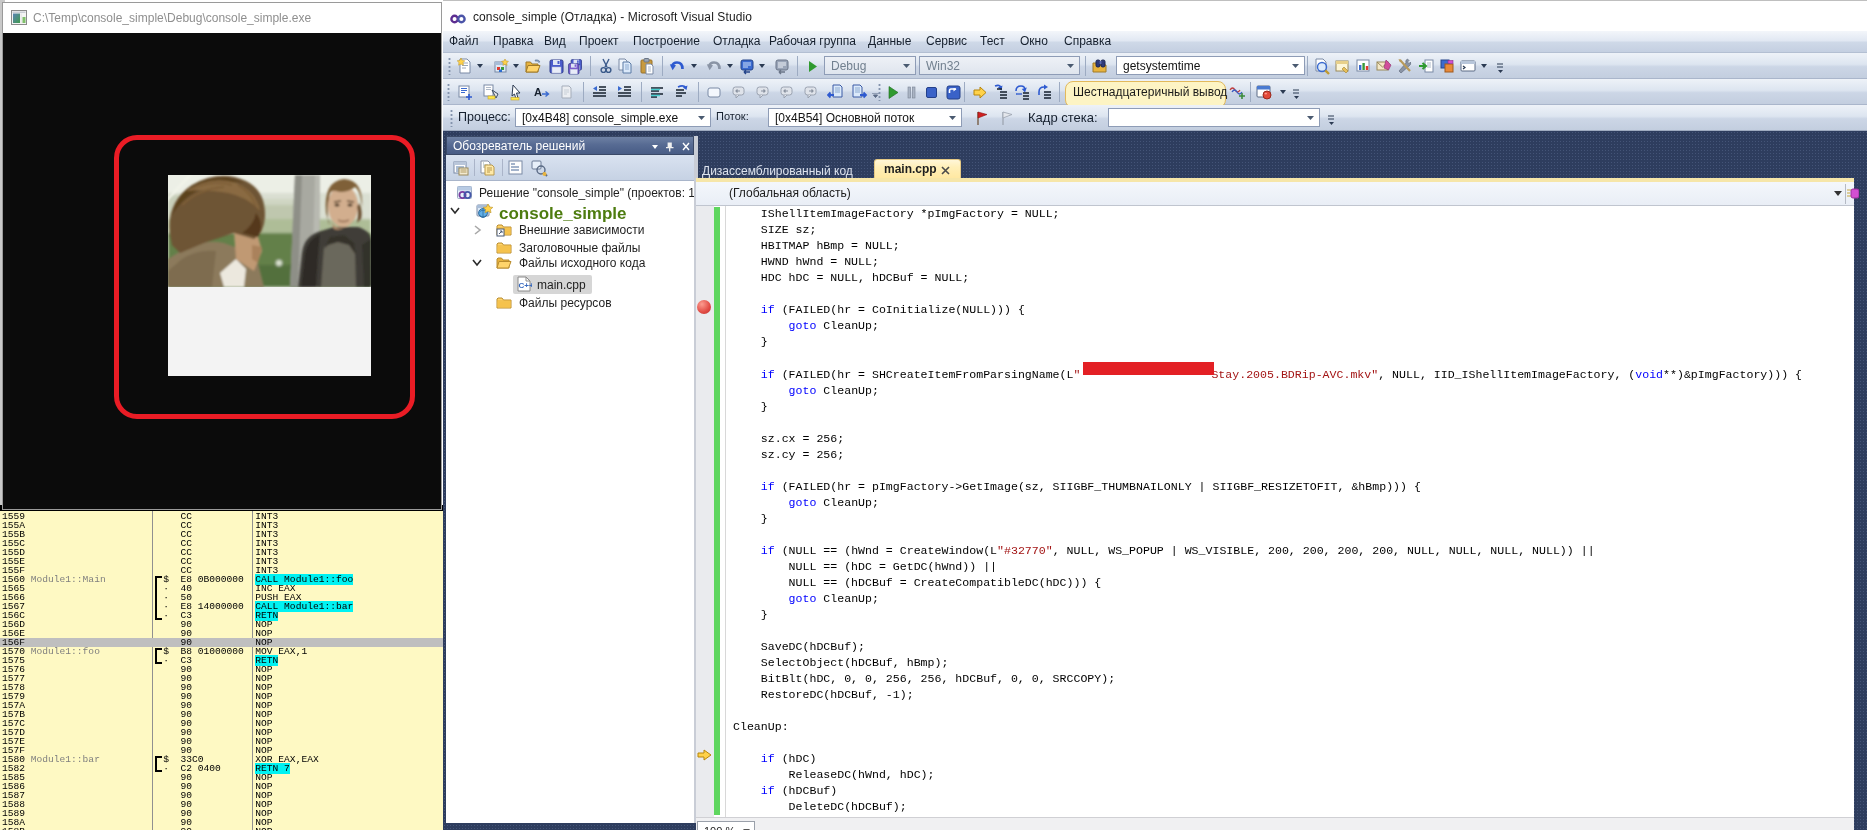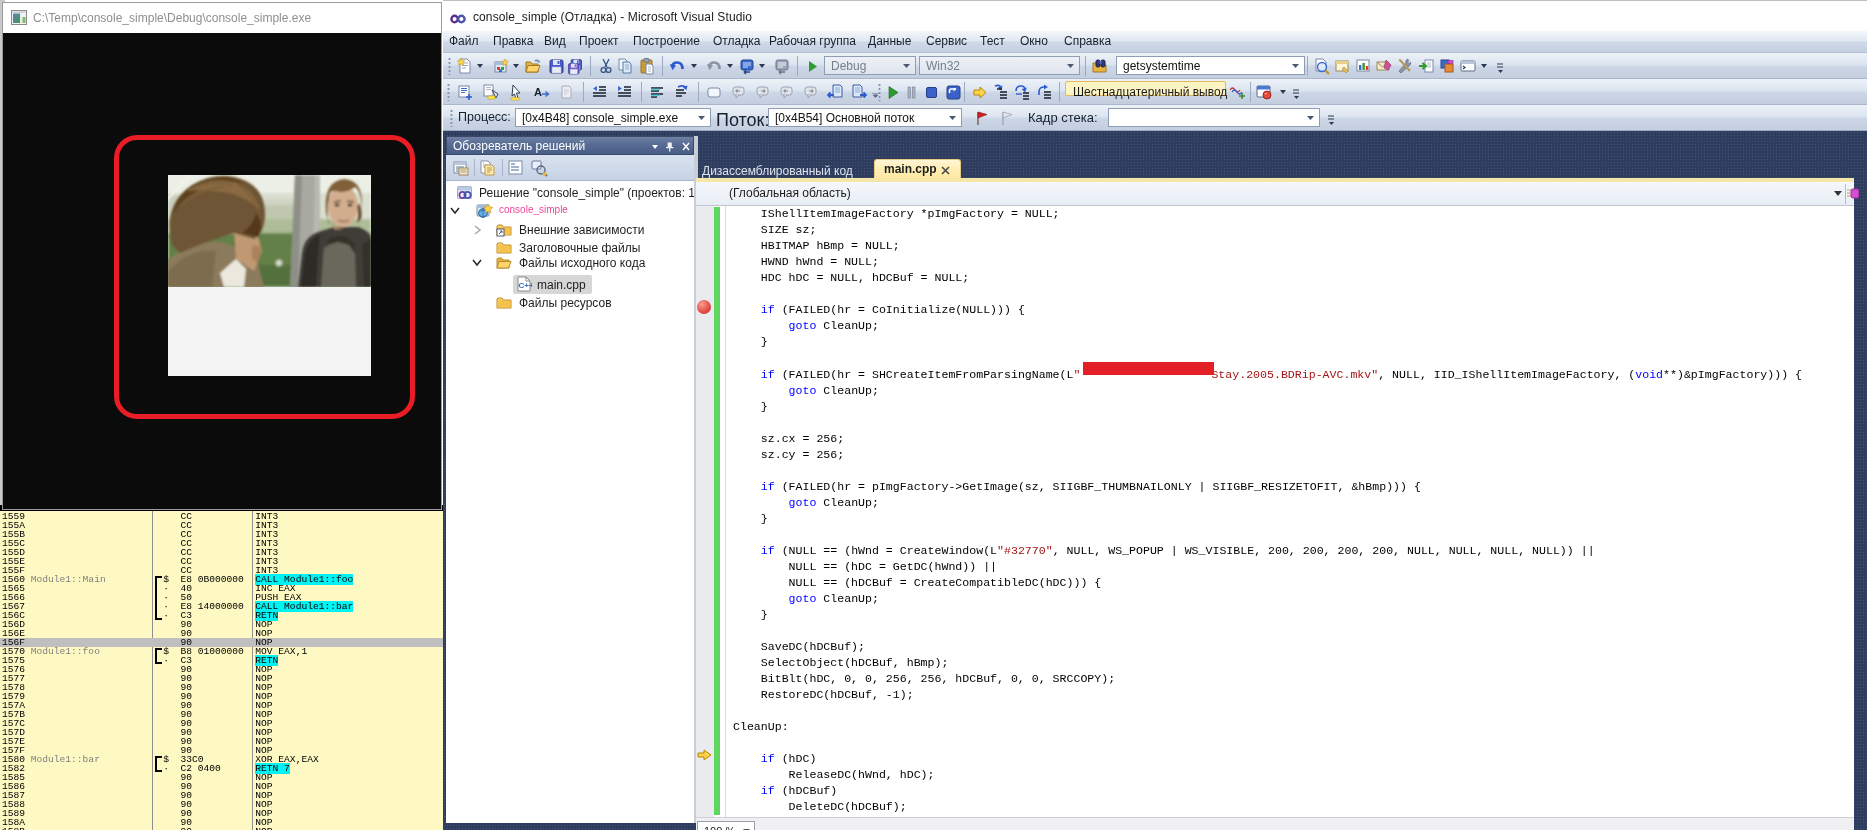--- a/index.html
+++ b/index.html
@@ -456,21 +456,21 @@
         <path d="M2,10 L8,10" stroke="#2e5ad0" stroke-width="1.3"></path>
         <path d="M9,9 L15,9 M9,12 L15,12 M9,15 L15,15" stroke="#16202e" stroke-width="1.3"></path>
       </svg>
       <svg class="abs" style="left:593px;top:5px" width="17" height="17" viewBox="0 0 17 17">
         <path d="M3,8 Q3,3 8,3" fill="none" stroke="#2e5ad0" stroke-width="1.6"></path>
         <path d="M8,0.5 L12,3 L8,5.5" fill="#2e5ad0"></path>
         <path d="M3,8 L3,11" stroke="#2e5ad0" stroke-width="1.6"></path>
         <path d="M8,8 L15,8 M8,11 L15,11 M8,14 L15,14" stroke="#16202e" stroke-width="1.3"></path>
       </svg>
       <div class="abs" style="left:616px;top:3px;width:1px;height:20px;background:#9dabc2;"></div>
-      <div class="abs" style="left:622px;top:2px;width:161px;height:15px;background:#fdf4c4;border:1px solid #e2b95c;border-radius:2px;">
+      <div class="abs" style="left:622px;top:2px;width:161px;height:27px;background:#fdf4c4;border:1px solid #e2b95c;border-radius:8px;">
         <span style="position:absolute;left:7px;top:3px;font-size:12px;color:#1a1a1a;white-space:nowrap;">Шестнадцатеричный вывод</span>
       </div>
       <svg class="abs" style="left:786px;top:5px" width="17" height="17" viewBox="0 0 17 17">
         <path d="M1,6 Q3.5,2 6,6 Q8.5,10 11,6" fill="none" stroke="#c03a3a" stroke-width="1.3"></path>
         <path d="M3,8 Q5.5,4 8,8 Q10.5,12 13,8" fill="none" stroke="#3a5ac0" stroke-width="1.3"></path>
         <path d="M10,12 L16,12 M13,9 L13,15" stroke="#3a8a3a" stroke-width="1.6"></path>
       </svg>
       <div class="abs" style="left:807px;top:3px;width:1px;height:20px;background:#9dabc2;"></div>
       <svg class="abs" style="left:813px;top:5px" width="17" height="17" viewBox="0 0 17 17">
         <rect x="1" y="2" width="13" height="11" rx="1" fill="#fff" stroke="#5a6a85"></rect>
@@ -489,21 +489,21 @@
 
   <div id="tb3" class="abs" style="left:0;top:105px;width:1424px;height:26px;background:linear-gradient(180deg,#eef2f8 0%,#dde5f0 45%,#ccd6e6 55%,#c3cedf 100%);border-bottom:1px solid #9fabc0;">
       <div class="abs" style="left:7px;top:4px;width:3px;height:18px;background-image:radial-gradient(circle,#8494ad 1px,transparent 1.2px);background-size:3px 4px;"></div>
       <span class="abs" style="left:15px;top:5px;font-size:12.5px;color:#16202e;">Процесс:</span>
       <div class="abs" style="left:72px;top:3px;width:196px;height:19px;background:#fff;border:1px solid #8e9cb6;">
       <span style="position:absolute;left:6px;top:2px;font-size:12px;color:#111;white-space:nowrap;">[0x4B48] console_simple.exe</span>
       <svg style="position:absolute;right:4px;top:7px" width="8" height="5">
           <path d="M0,0 L7,0 L3.5,4 Z" fill="#4a5a70"></path>
         </svg>
       </div>
-      <span class="abs" style="left:273px;top:5px;font-size:18px;color:#16202e;">Поток:</span>
+      <span class="abs" style="left:273px;top:5px;font-size:11px;color:#16202e;">Поток:</span>
       <div class="abs" style="left:325px;top:3px;width:194px;height:19px;background:#fff;border:1px solid #8e9cb6;">
       <span style="position:absolute;left:6px;top:2px;font-size:12px;color:#111;white-space:nowrap;">[0x4B54] Основной поток</span>
       <svg style="position:absolute;right:4px;top:7px" width="8" height="5">
           <path d="M0,0 L7,0 L3.5,4 Z" fill="#4a5a70"></path>
         </svg>
       </div>
       <svg class="abs" style="left:532px;top:5px" width="17" height="17" viewBox="0 0 17 17">
         <path d="M3,2 L3,15" stroke="#6a4a2a" stroke-width="1.2"></path>
         <path d="M3,2 L12,4.5 L3,8 Z" fill="#d02020" stroke="#8a1010" stroke-width="0.6"></path>
       </svg>
@@ -582,21 +582,21 @@
             <path d="M1,2 L5,7 L9,2" fill="none" stroke="#2b2b2b" stroke-width="1.6"></path>
           </svg>
         </span>
     <svg class="abs" style="left:30px;top:0px" width="17" height="17">
       <rect x="1" y="3" width="12" height="11" rx="1" fill="#dce9f7" stroke="#7a8aa5"></rect>
       <rect x="1" y="3" width="12" height="3" fill="#a8bdd8"></rect>
       <circle cx="7" cy="11" r="4.4" fill="#62b0e8" stroke="#2e6da0"></circle>
       <path d="M3.5,10 a4.4,4.4 0 0 1 7,0 M7,6.6 L7,15.4 M3.2,12.6 a4.4,4.4 0 0 0 7.6,0" stroke="#2e6da0" stroke-width="0.8" fill="none"></path>
       <path d="M12,2 L13.6,5 L16.8,5.4 L14.4,7.6 L15,10.8 L12,9.2 L9,10.8 L9.6,7.6 L7.2,5.4 L10.4,5 Z" fill="#ffd24a" stroke="#c09a30" stroke-width="0.7"></path>
     </svg>
-    <span class="abs" style="left:53px;top:2px;font-size:10px;font-weight:normal;color:#ec4899;">console_simple</span>
+    <span class="abs" style="left:53px;top:2px;font-size:17px;font-weight:bold;color:#4d7c0f;">console_simple</span>
       </div>
       <div class="abs" style="left:0;top:39.8px;width:252px;height:18px;">
     <span class="abs" style="left:26px;top:0px">
           <svg width="10" height="10" style="position:absolute;top:4px;">
             <path d="M3,1 L8,5 L3,9" fill="none" stroke="#a8a8a8" stroke-width="1.6"></path>
           </svg>
         </span>
     <svg class="abs" style="left:50px;top:1px" width="17" height="15">
           <use href="#folder-closed"></use>
           <rect x="1" y="7" width="7" height="7" fill="#fff" stroke="#4a5a75"></rect>

